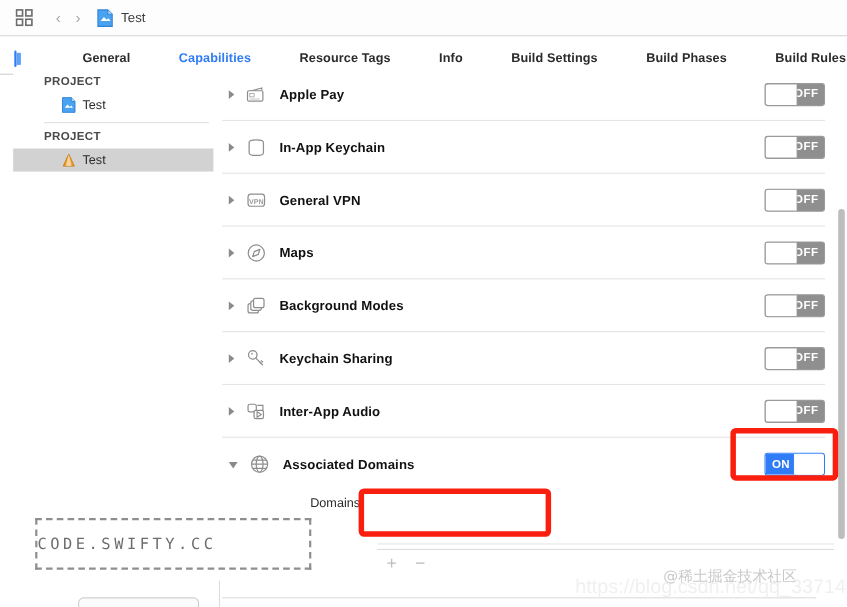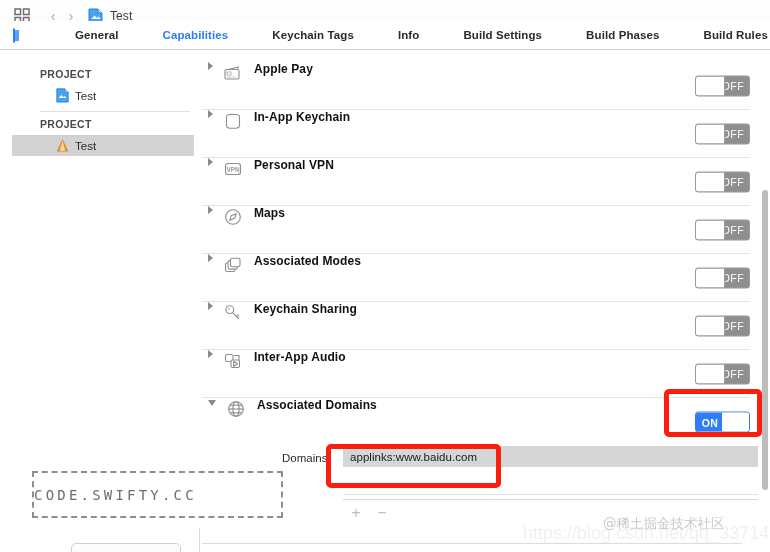--- a/index.html
+++ b/index.html
@@ -32,21 +32,21 @@
   }
   .chev.first { margin-left: 14px; }
   .doc-icon { width: 15px; height: 17px; margin-left: 8px; display:block; }
   .jump-title {
     font-size: 12px; color: #3b3b3b; margin-left: 7px;
     letter-spacing: .1px;
   }
 
   
   .tabbar {
-    position: absolute; left: 0; top: 21px;
+    position: absolute; left: 0; top: 39px;
     width: 770px; height: 29px;
     background: #ffffff;
     border-bottom: 1px solid #cfcfcf;
     display: flex; align-items: center;
   }
   .panel-toggle {
     width: 17px; height: 15px;
     margin-left: 13px;
     border: 1.5px solid #2f7cf6;
     border-radius: 2px;
@@ -92,21 +92,21 @@
   
   .content {
     position: absolute; left: 194px; top: 62px;
     width: 576px; height: 490px;
     background: #ffffff;
     overflow: hidden;
   }
   .cap-row {
     position: relative;
     height: 48px;
-    display: flex; 
+    display: flex; align-items: center;
     border-bottom: 1px solid #e4e4e4;
     margin-left: 8px; margin-right: 20px;
   }
   .cap-row:last-child { border-bottom: none; }
   .disclosure {
     width: 0; height: 0; flex: none;
     margin-left: 6px; margin-right: 9px;
     border-left: 5.5px solid #8a8a8a;
     border-top: 4px solid transparent;
     border-bottom: 4px solid transparent;
@@ -136,21 +136,21 @@
   }
   .switch.off { background: #8f8f8f; justify-content: flex-end; }
   .switch.off .knob {
     position: absolute; left: 0; top: 0;
     width: 29px; height: 19px;
     background: #ffffff;
     border-right: 1px solid #9a9a9a;
     border-radius: 2px 0 0 2px;
   }
   .switch.off .sw-text {
-    font-size: 10.5px; font-weight: normal; color: #ffffff;
+    font-size: 10.5px; font-weight: bold; color: #ffffff;
     margin-right: 5px; letter-spacing: .4px;
   }
   .switch.on {
     background: #ffffff; justify-content: flex-start;
     border: 1px solid #2f7cf6;
     margin-left: 12px;
   }
   .switch.on .knob {
     position: absolute; right: 0; top: 0;
     width: 28px; height: 19px;
@@ -291,21 +291,21 @@
       </svg>
     </span>
     <span class="jump-title">Test</span>
   </div>
 
   <div class="tabbar">
     <div class="panel-toggle"></div>
     <div class="tabs">
       <div class="tab">General</div>
       <div class="tab active">Capabilities</div>
-      <div class="tab">Keychain Tags</div>
+      <div class="tab">Resource Tags</div>
       <div class="tab">Info</div>
       <div class="tab">Build Settings</div>
       <div class="tab">Build Phases</div>
       <div class="tab">Build Rules</div>
     </div>
   </div>
 
   <div class="navigator">
     <div class="nav-group">PROJECT</div>
     <div class="nav-item">
@@ -368,21 +368,21 @@
     </div>
 
     <div class="cap-row">
       <div class="disclosure"></div>
       <span>
         <svg class="cap-icon" viewBox="0 0 22 22">
           <rect x="3.5" y="5.5" width="15" height="11" rx="2.6" fill="#fff" stroke="#8d8d8d" stroke-width="1.1"></rect>
           <text x="11" y="14.3" font-family="Liberation Sans, sans-serif" font-size="6.4" font-weight="bold" fill="#9a9a9a" text-anchor="middle">VPN</text>
         </svg>
       </span>
-      <span class="cap-label">Personal VPN</span>
+      <span class="cap-label">General VPN</span>
       <div class="switch off">
         <div class="knob"></div>
         <span class="sw-text">OFF</span>
       </div>
     </div>
 
     <div class="cap-row">
       <div class="disclosure"></div>
       <span>
         <svg class="cap-icon" viewBox="0 0 22 22">
@@ -399,21 +399,21 @@
 
     <div class="cap-row">
       <div class="disclosure"></div>
       <span>
         <svg class="cap-icon" viewBox="0 0 22 22">
           <rect x="3.5" y="9" width="9.5" height="8.5" rx="1.8" fill="#fff" stroke="#8d8d8d" stroke-width="1.1"></rect>
           <rect x="6" y="6.6" width="9.5" height="8.5" rx="1.8" fill="#fff" stroke="#8d8d8d" stroke-width="1.1"></rect>
           <rect x="8.5" y="4.2" width="9.5" height="8.5" rx="1.8" fill="#fff" stroke="#8d8d8d" stroke-width="1.1"></rect>
         </svg>
       </span>
-      <span class="cap-label">Associated Modes</span>
+      <span class="cap-label">Background Modes</span>
       <div class="switch off">
         <div class="knob"></div>
         <span class="sw-text">OFF</span>
       </div>
     </div>
 
     <div class="cap-row">
       <div class="disclosure"></div>
       <span>
         <svg class="cap-icon" viewBox="0 0 22 22">
@@ -464,23 +464,20 @@
         <div class="sw-fill">
           <span class="sw-text">ON</span>
         </div>
         <div class="knob"></div>
       </div>
     </div>
 
     <div class="domains-area" style="height:120px;">
       <div class="domain-row">
         <span class="domain-label">Domains</span>
-        <div class="domain-field">
-          <span class="domain-value">applinks:www.baidu.com</span>
-        </div>
       </div>
       <div class="domain-blank"></div>
       <div class="addrm-bar">
         <span class="addrm">+</span>
         <span class="addrm">−</span>
       </div>
     </div>
 
   </div>
 

